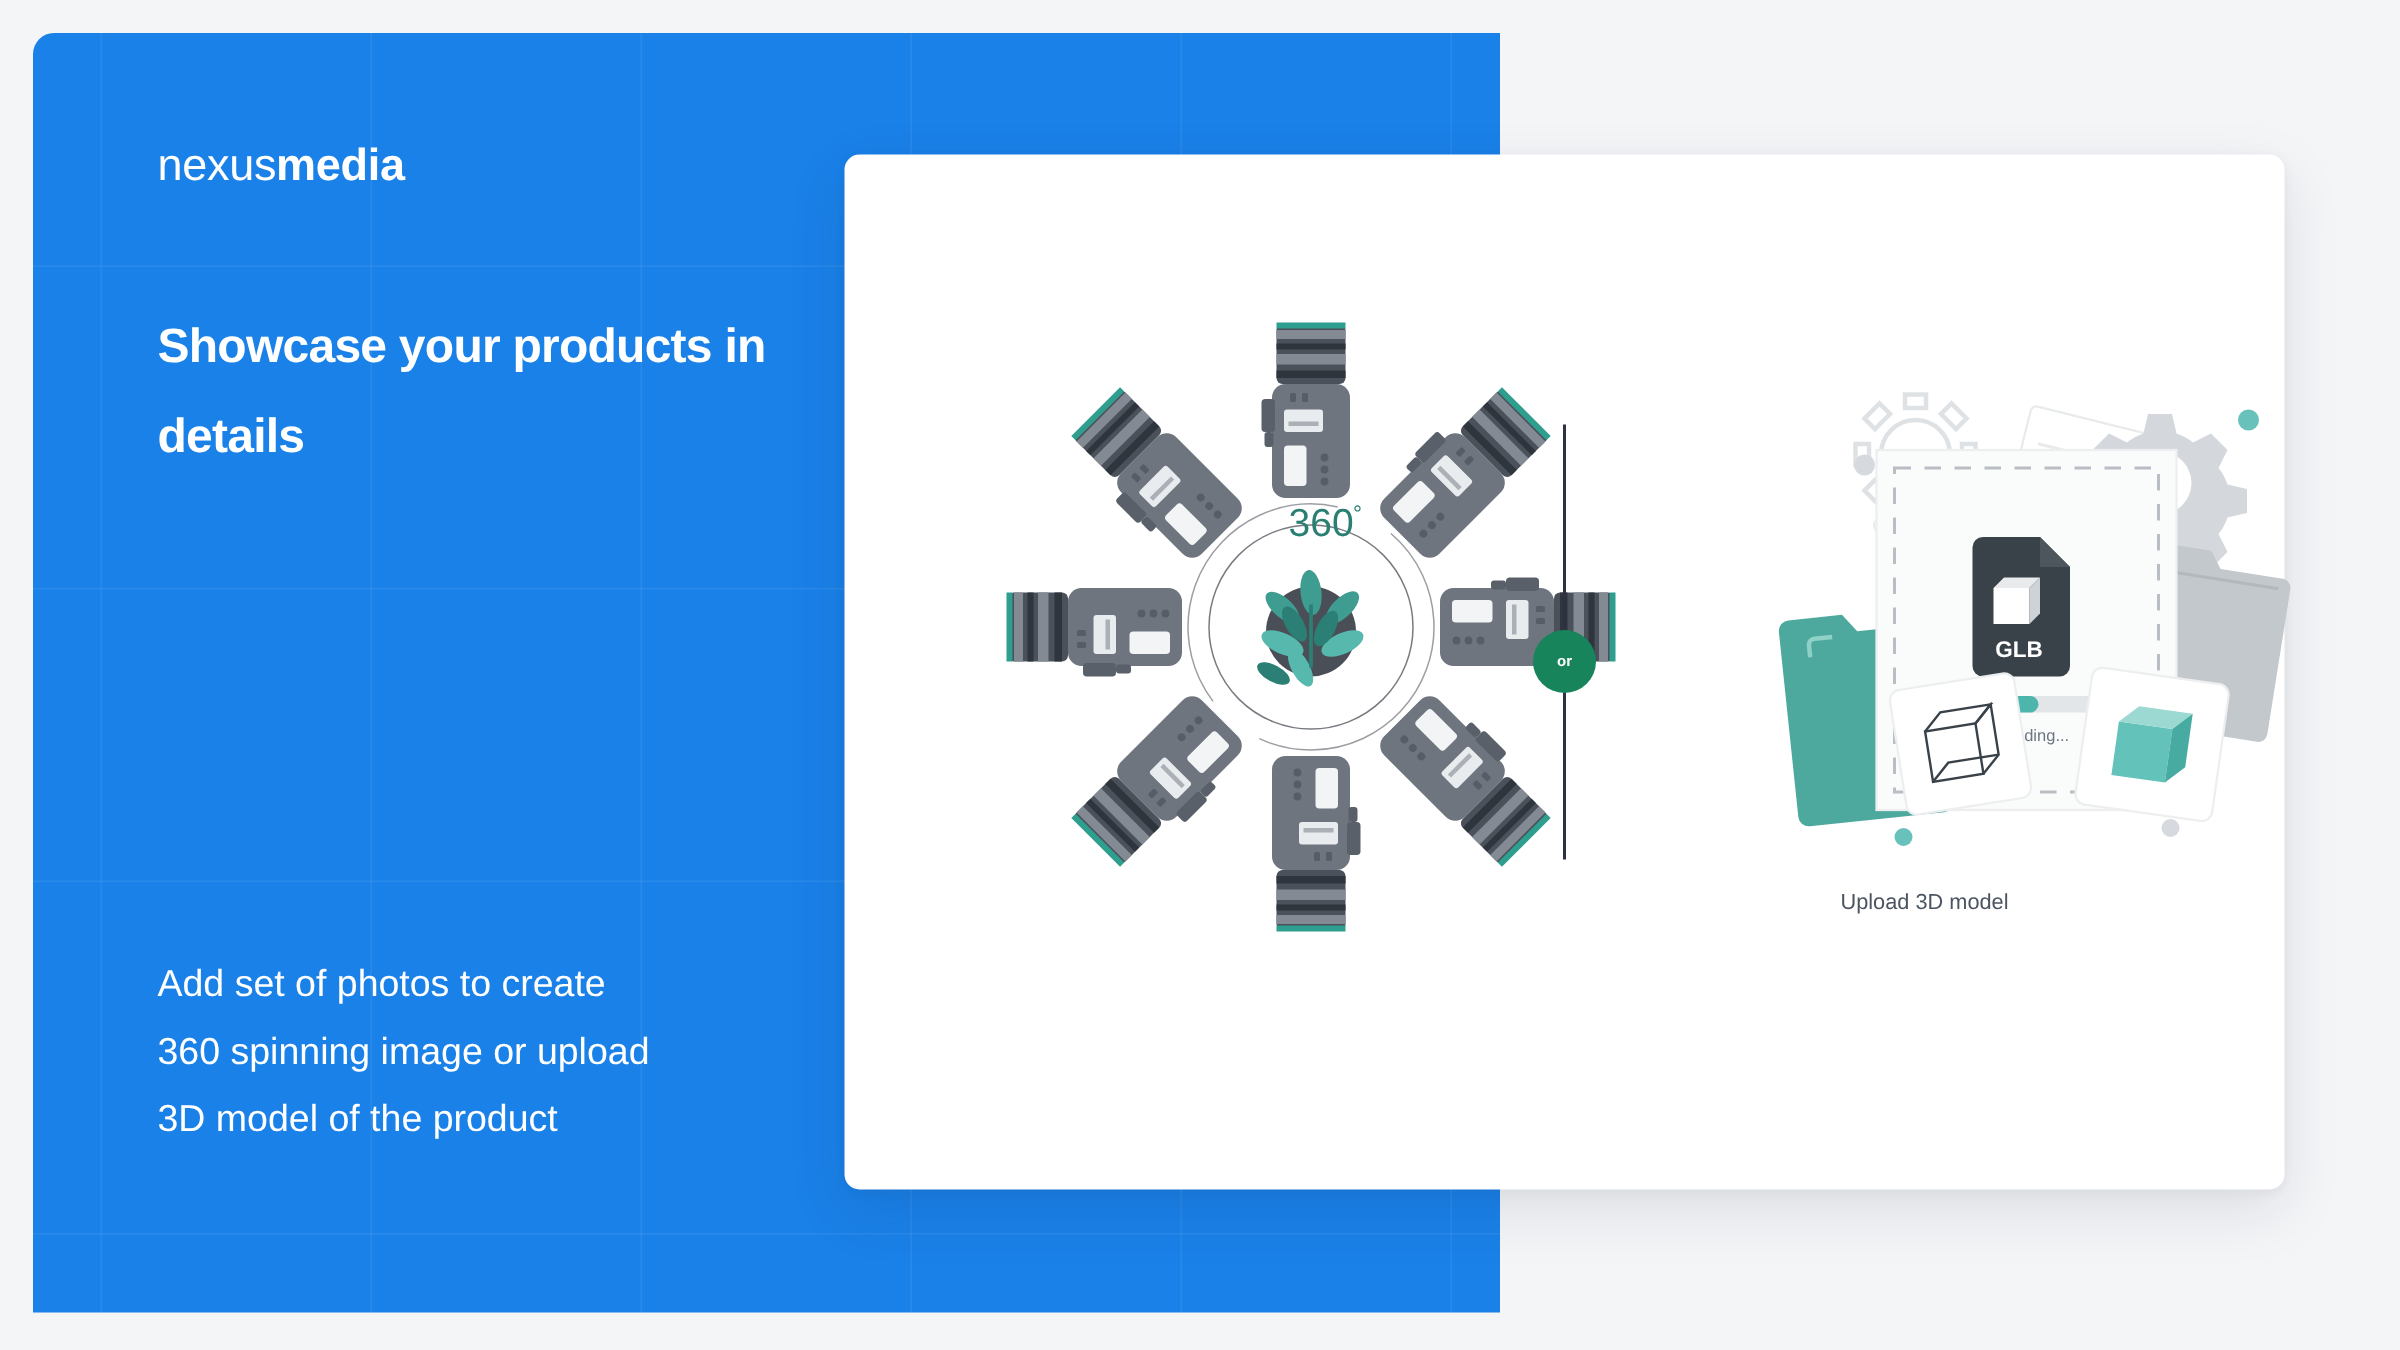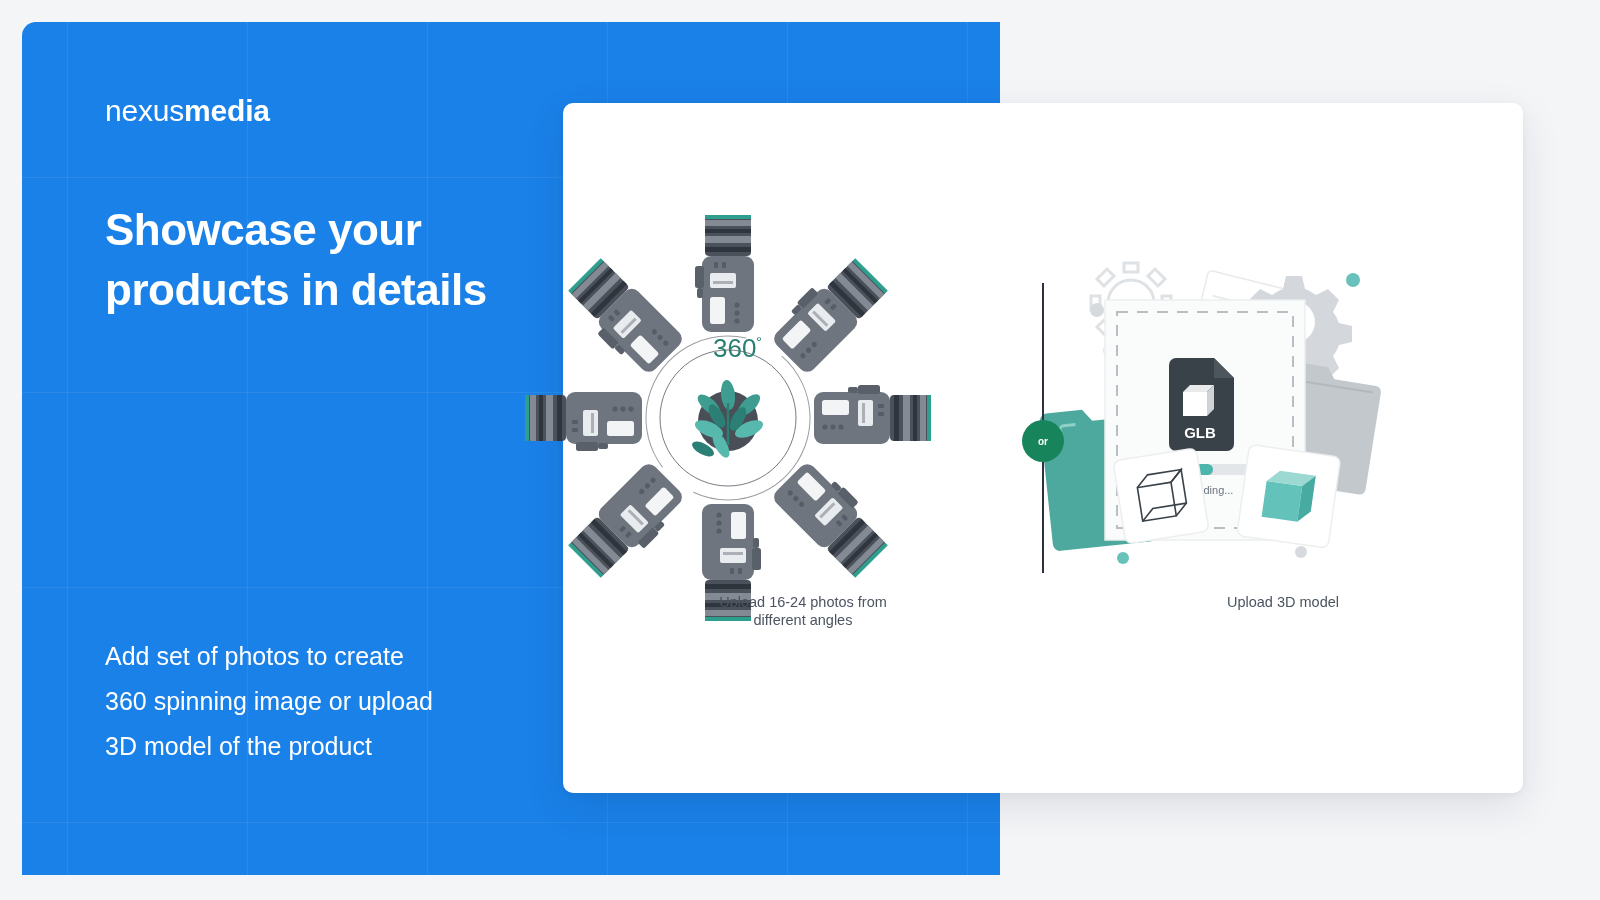--- a/index.html
+++ b/index.html
@@ -47,21 +47,21 @@
     white-space: nowrap;
   }
   .logo .light { font-weight: 300; }
   .logo .bold { font-weight: 700; }
 
   .headline {
     position: absolute;
     left: 83px;
     top: 178px;
     width: 420px;
-    font-size: 44px;
+    font-size: 32px;
     line-height: 60px;
     font-weight: 700;
     color: #ffffff;
     letter-spacing: -0.5px;
   }
 
   .subcopy {
     position: absolute;
     left: 83px;
     top: 612px;
@@ -92,21 +92,21 @@
   }
   .pane { position: relative; flex: 1 1 0; }
 
   .illus-wrap {
     position: absolute;
     left: 0; right: 4px;
     top: 150px;
     height: 330px;
     display: flex;
     align-items: center;
-    justify-content: flex-start;
+    justify-content: flex-end;
   }
 
   .pane-caption {
     position: absolute;
     left: 0; right: 0;
     top: 490px;
     text-align: center;
     font-size: 14.5px;
     line-height: 18px;
     color: #4b5460;
@@ -252,24 +252,20 @@
               </g>
             <g transform="translate(165,165) rotate(0)   translate(-128,0) rotate(180)">
                 <use href="#cam"></use>
               </g>
             <g transform="translate(165,165) rotate(45)  translate(-128,0) rotate(180)">
                 <use href="#cam"></use>
               </g>
           </svg>
         </div>
 
-        <div class="pane-caption">
-          <div>Upload 16-24 photos from</div>
-          <div>different angles</div>
-        </div>
       </div>
 
       <div class="pane">
         <div class="illus-wrap">
           <svg width="330" height="320" viewBox="0 0 330 320">
 
             <g opacity="0.9">
               <g transform="rotate(-20 120 110)">
                 <rect x="70" y="70" width="95" height="120" rx="4" fill="#ffffff" stroke="#e6e9eb" stroke-width="1.5"></rect>
                 <g stroke="#e6e9eb" stroke-width="2">

